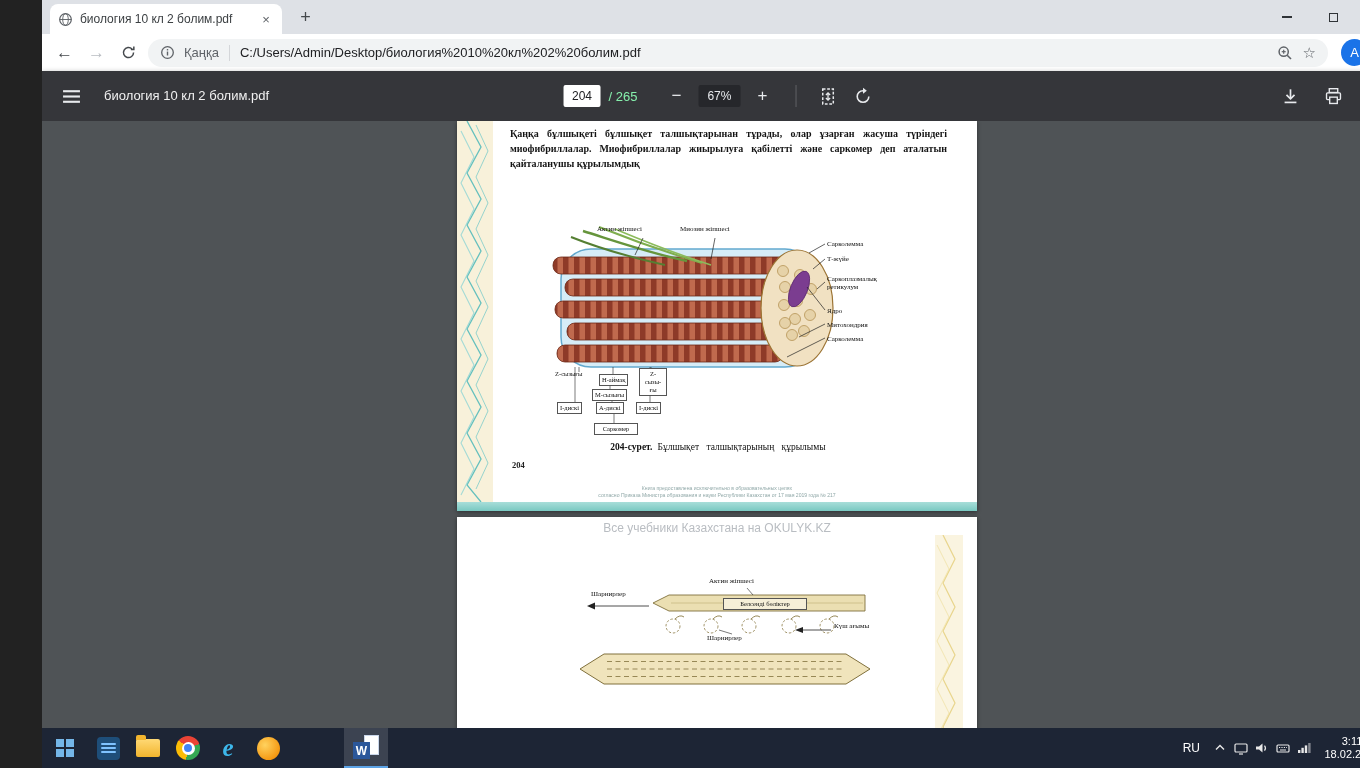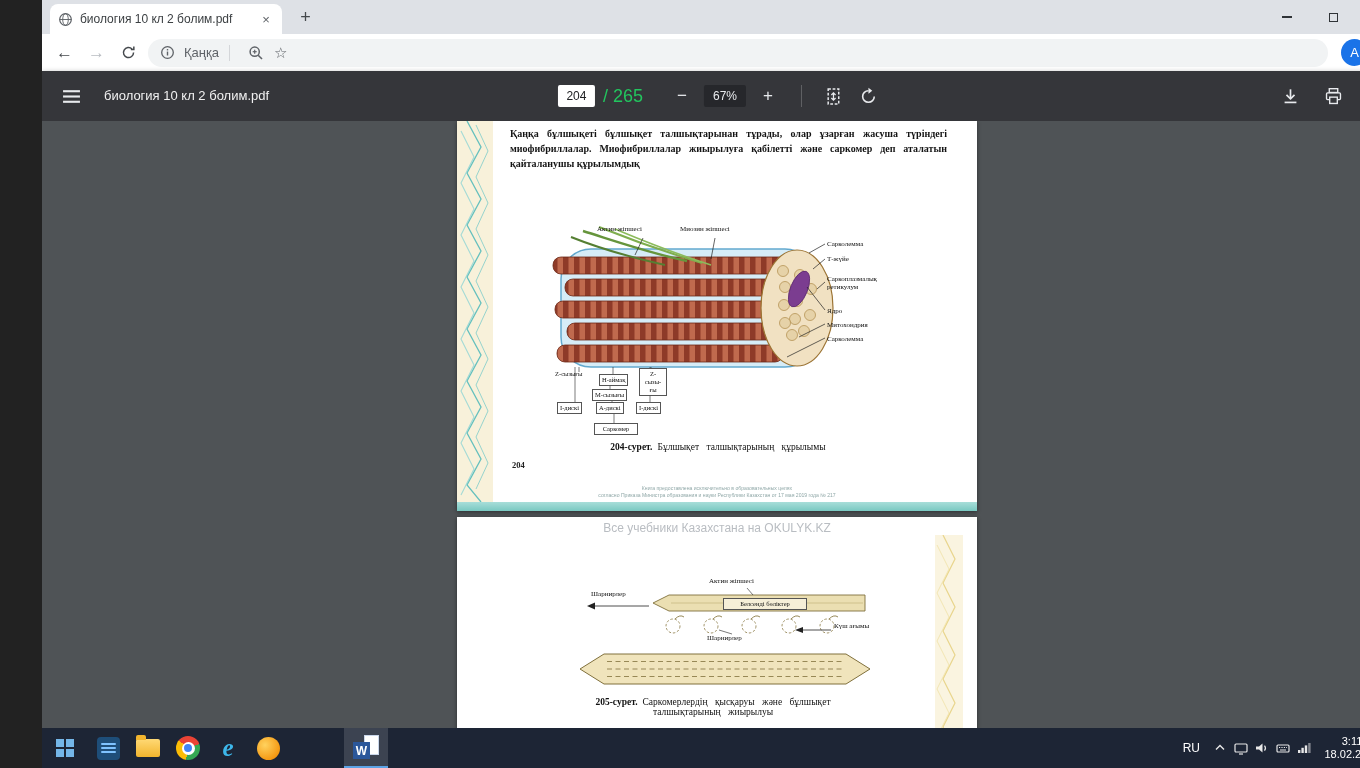--- a/index.html
+++ b/index.html
@@ -35,21 +35,21 @@
   .dots { display:flex; flex-direction:column; gap:2.6px; align-items:center; }
   .dots i { width:3px; height:3px; border-radius:50%; background:currentColor; }
   .browser-menu { position:absolute; right:6px; top:6px; width:24px; height:24px; display:flex; align-items:center; justify-content:center; color:#45494d; }
 
   
   .pdftoolbar { position:absolute; top:71px; left:0; right:0; height:50px; background:#35363a; box-shadow:0 2px 6px rgba(0,0,0,.4); color:#e8eaed; }
   .hamburger { position:absolute; left:20px; top:16px; width:19px; height:19px; color:#e8eaed; }
   .pdftitle { position:absolute; left:62px; top:17px; font-size:13px; color:#f1f1f1; }
   .tb-center { position:absolute; left:50%; top:0; height:100%; transform:translateX(-50%); display:flex; align-items:center; }
   .page-input { width:37px; height:22px; background:#fff; color:#202124; font-size:12px; text-align:center; border:none; border-radius:2px; outline:none; font-family:"Liberation Sans",sans-serif; }
-  .page-total { font-size:18px; color:#22c55e; margin:0 26px 0 8px;text-align:right; }
+  .page-total { font-size:13px; color:#86efac; margin:0 26px 0 8px;text-align:right; }
   .zoom-btn { width:26px; height:26px; display:flex; align-items:center; justify-content:center; font-size:17px; color:#e8eaed; }
   .zoom-chip { background:#26272b; border-radius:2px; font-size:12px; padding:4px 9px; margin:0 9px; }
   .tb-div { width:1px; height:22px; background:rgba(255,255,255,.22); margin:0 14px 0 20px; }
   .tb-ic { width:19px; height:19px; color:#e8eaed; margin:0 8px; }
   .tb-right { position:absolute; right:16px; top:0; height:100%; display:flex; align-items:center; gap:24px; color:#e8eaed; }
   .tb-right .tb-ic { margin:0; }
 
   
   .content { position:absolute; top:121px; left:0; right:0; bottom:40px; background:#4f5356; overflow:hidden; }
   .scrollbar { position:absolute; right:0; top:0; bottom:0; width:13px; background:#47494d; }
@@ -146,20 +146,21 @@
     <div class="urlbox">
       <span class="info-ic">
         <svg viewBox="0 0 16 16" width="15" height="15">
             <circle cx="8" cy="8" r="6.2" fill="none" stroke="currentColor" stroke-width="1.4"></circle>
             <rect x="7.25" y="7" width="1.5" height="4.2" fill="currentColor"></rect>
             <rect x="7.25" y="4.3" width="1.5" height="1.5" fill="currentColor"></rect>
           </svg>
       </span>
       <span class="url-scheme">Қаңқа</span>
       <span class="url-sep"></span>
+      <span class="url-text">C:/Users/Admin/Desktop/биология%2010%20кл%202%20болим.pdf</span>
       <span class="mag-ic">
         <svg viewBox="0 0 16 16" width="16" height="16">
             <circle cx="6.7" cy="6.7" r="4.6" fill="none" stroke="currentColor" stroke-width="1.5"></circle>
             <line x1="10.2" y1="10.2" x2="14" y2="14" stroke="currentColor" stroke-width="1.6"></line>
             <line x1="4.7" y1="6.7" x2="8.7" y2="6.7" stroke="currentColor" stroke-width="1.2"></line>
             <line x1="6.7" y1="4.7" x2="6.7" y2="8.7" stroke="currentColor" stroke-width="1.2"></line>
           </svg>
       </span>
       <span class="star-ic">☆</span>
     </div>
@@ -365,23 +366,20 @@
             <line x1="50" y1="99.5" x2="286" y2="99.5"></line>
           </g>
         </svg>
         <span class="flabel" style="left:152px;top:0;">Актин жіпшесі</span>
         <span class="flabel" style="left:34px;top:13px;">Шарнирлер</span>
         <span class="flabel fbox" style="left:166px;top:21px;width:84px;background:#f6efd8;">Белсенді бөліктер</span>
         <span class="flabel" style="left:150px;top:57px;">Шарнирлер</span>
         <span class="flabel" style="left:277px;top:45px;">Күш ағымы</span>
       </div>
 
-      <div class="caption p2-caption">
-        <b>205-сурет.</b><span>Саркомерлердің қысқаруы және бұлшықет талшықтарының жиырылуы</span>
-      </div>
     </div>
 
     <div class="scrollbar">
       <div class="scroll-thumb"></div>
     </div>
   </div>
 
   <div class="taskbar">
     <div class="tb-app start">
       <span class="winlogo">

